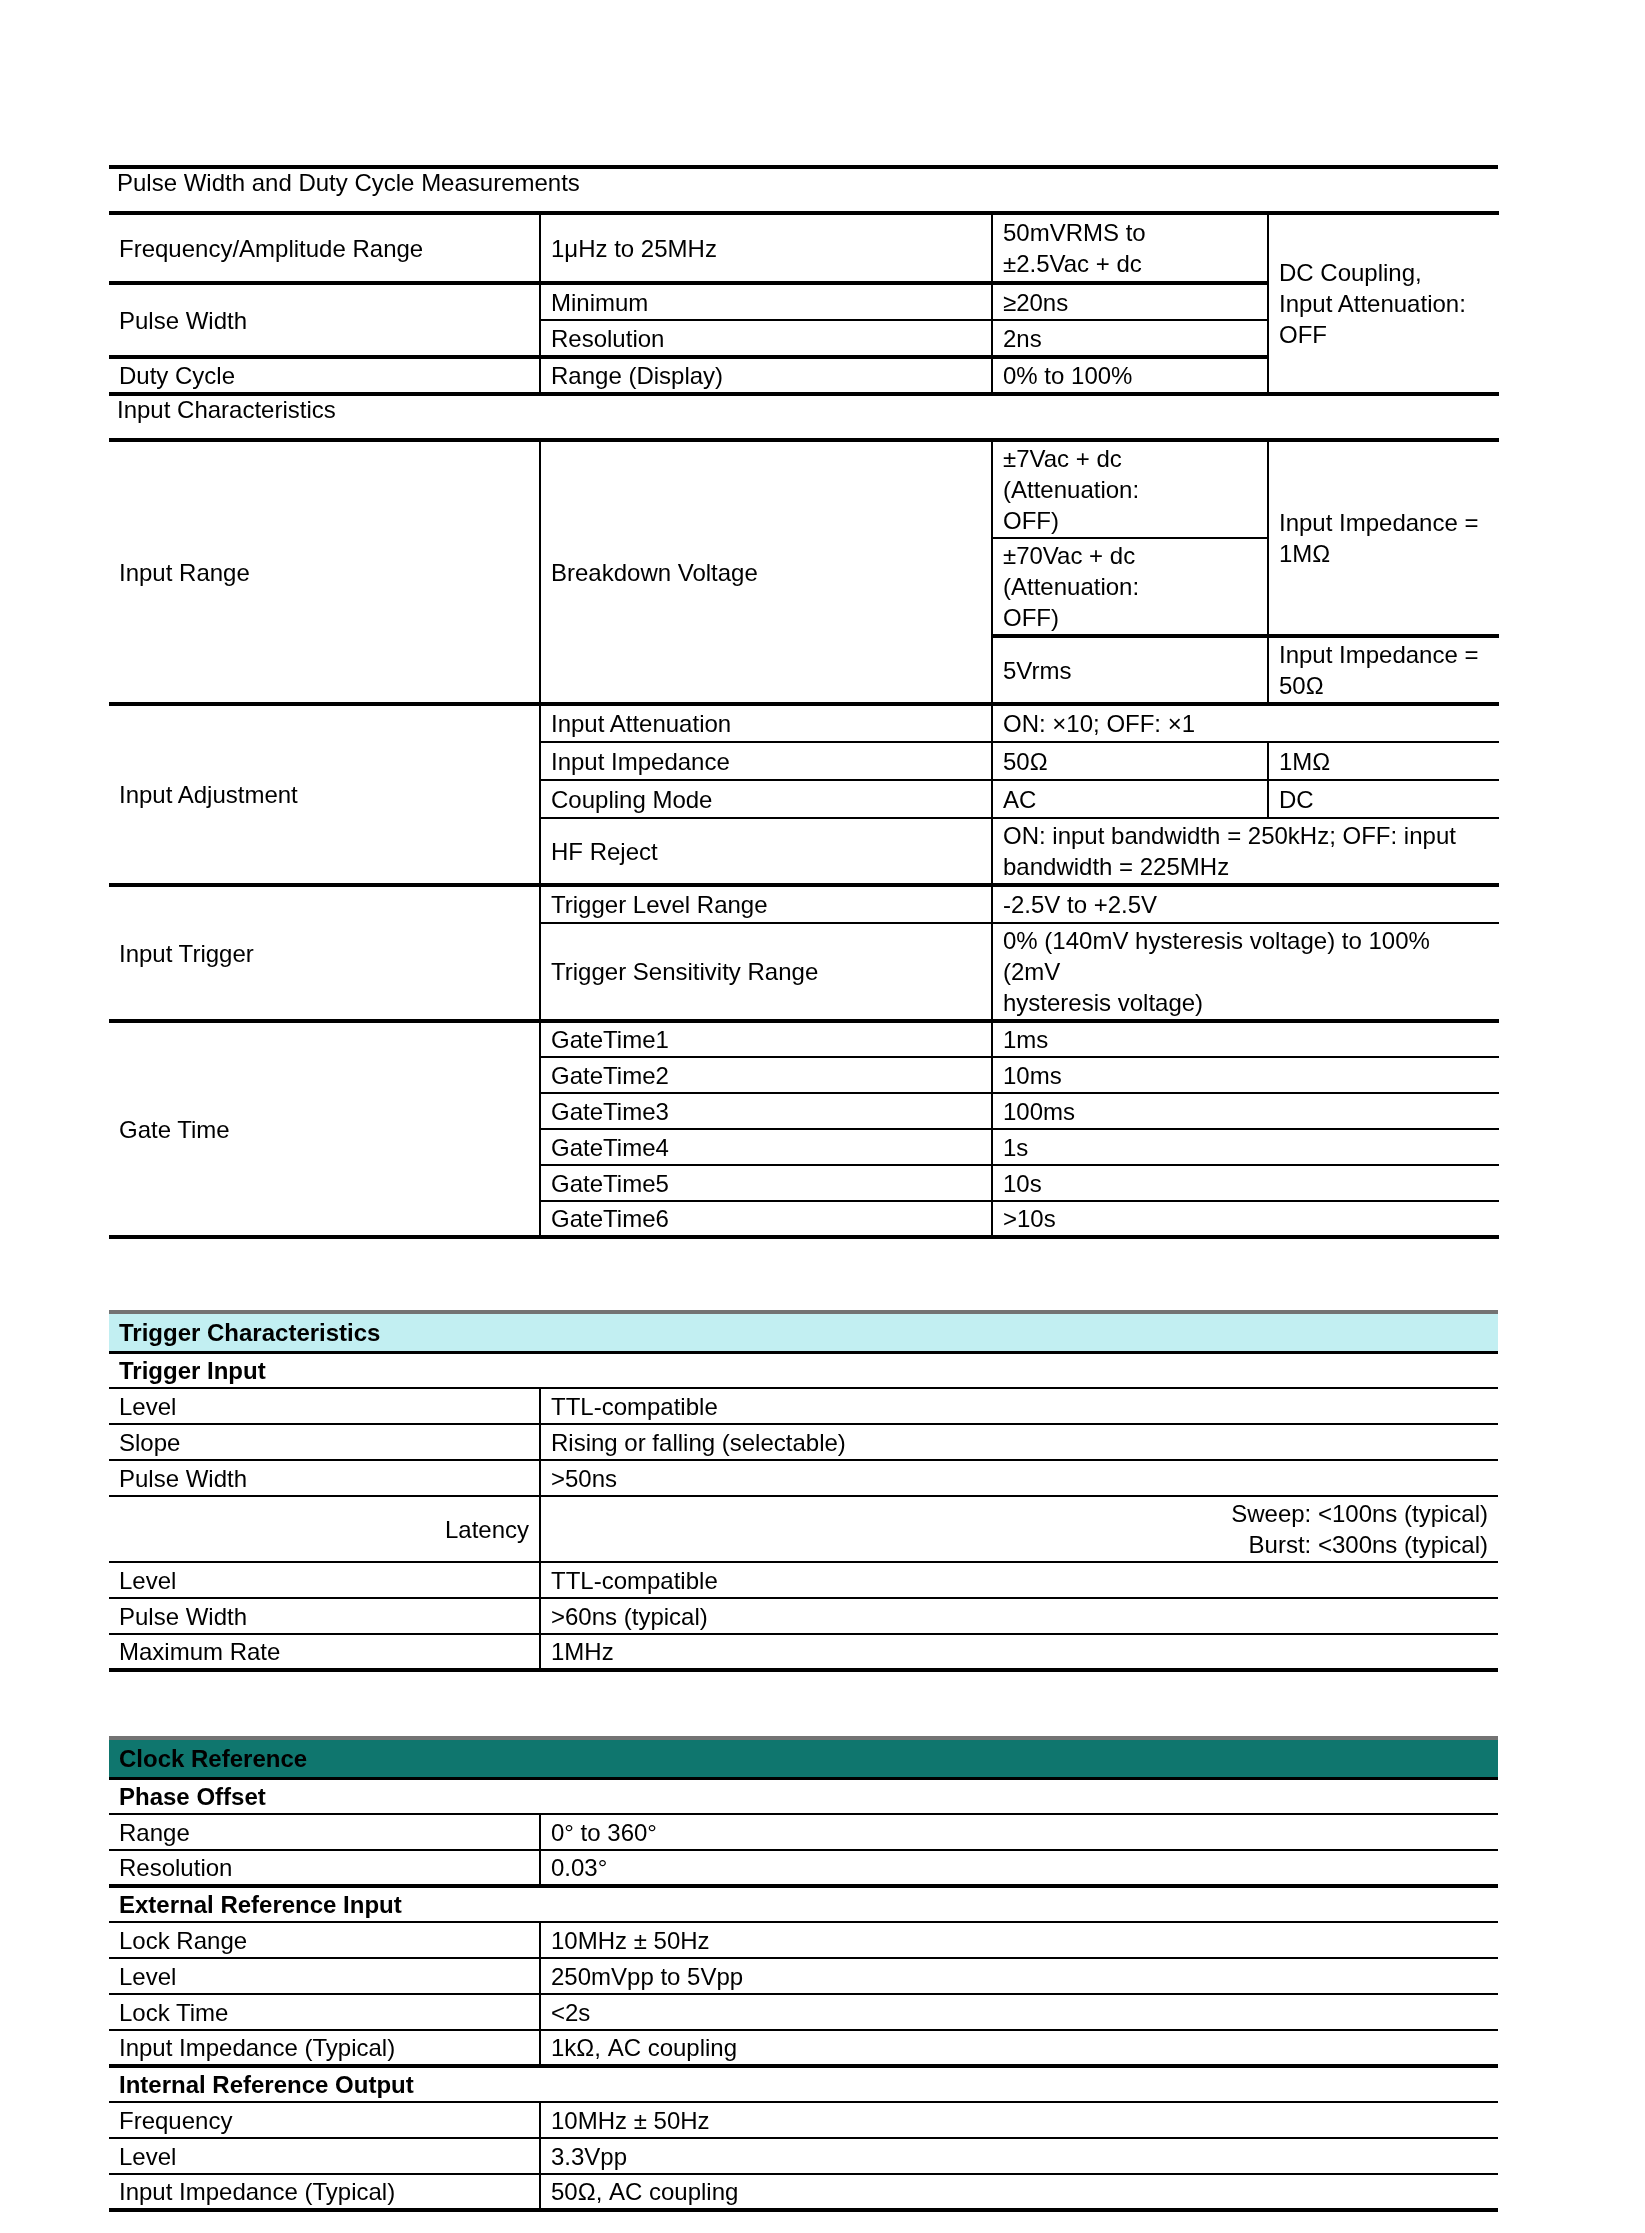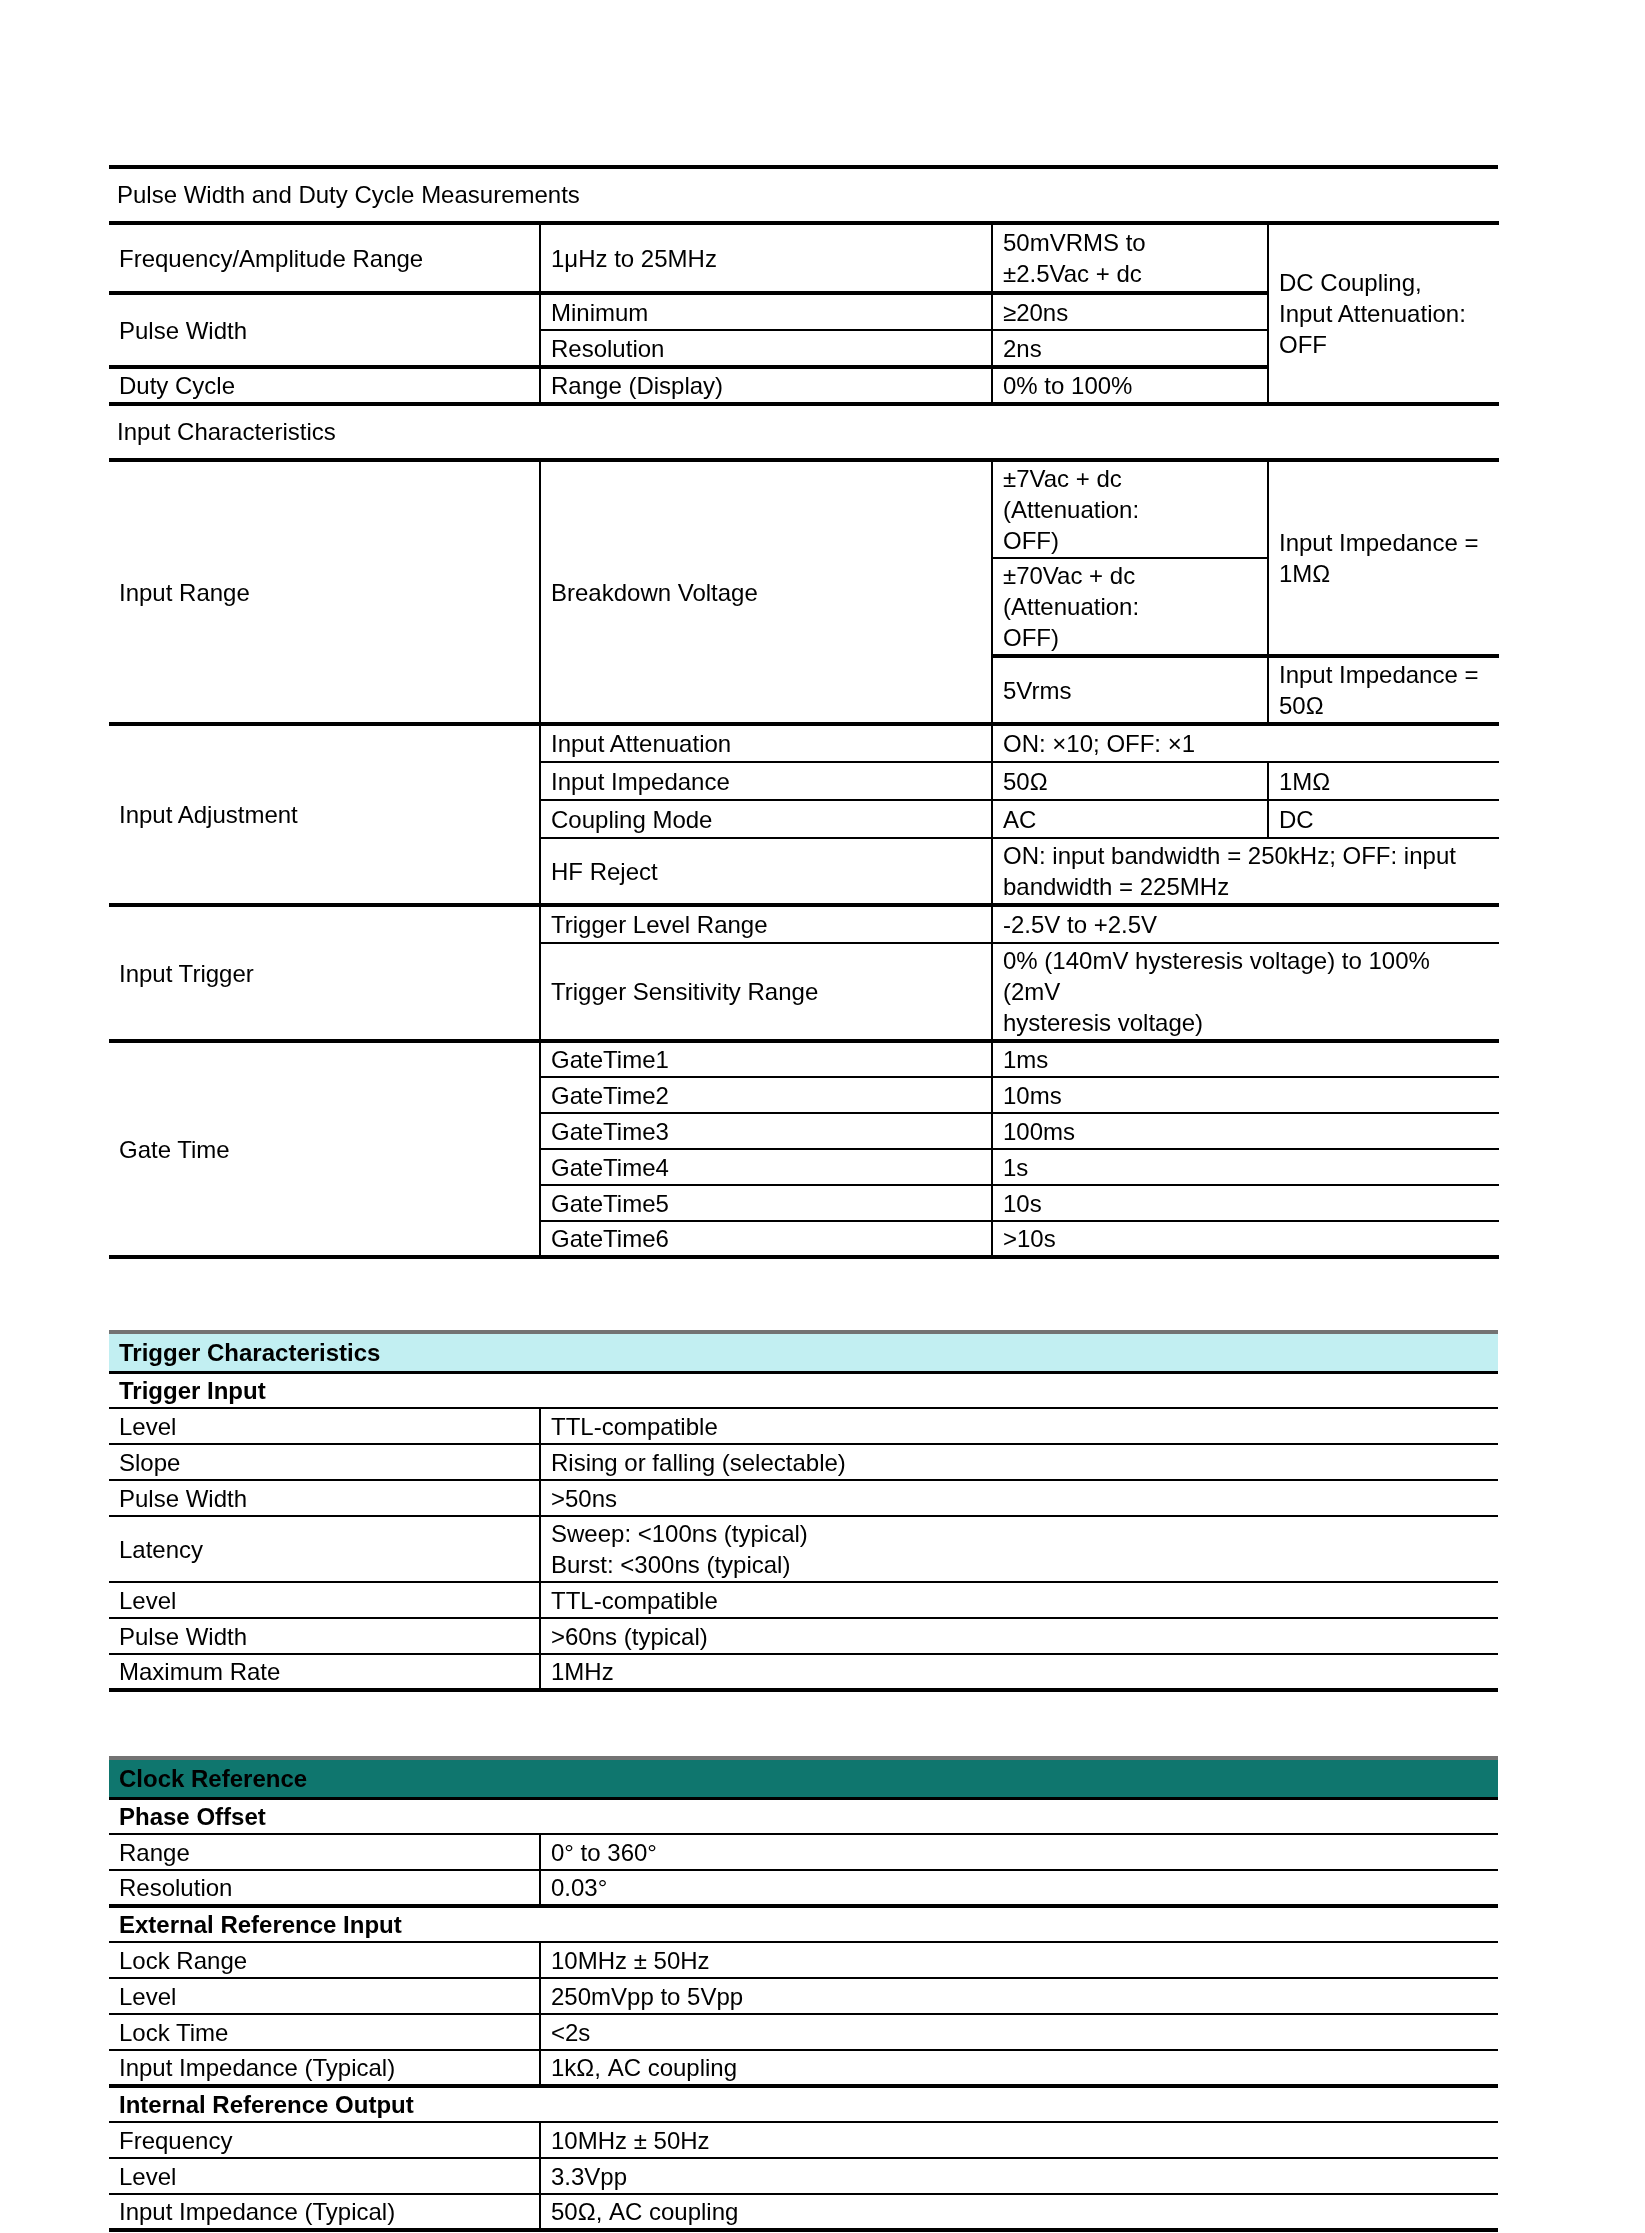--- a/index.html
+++ b/index.html
@@ -3,31 +3,31 @@
 <meta charset="utf-8">
 <style>
   html,body{margin:0;padding:0;background:#ffffff;}
   body{
     width:1646px;height:2234px;overflow:hidden;position:relative;
     font-family:"Liberation Sans","DejaVu Sans",sans-serif;
     font-size:24px;color:#000;
   }
   .content{position:absolute;left:109px;top:0;width:1389px;}
   .top-rule{margin-top:165px;height:0;border-top:4px solid #000;}
-  .doc-title{height:52px;display:flex;align-items:center;padding-left:8px;}
+  .doc-title{height:42px;display:flex;align-items:flex-start;padding-left:8px;}
   table.spec{border-collapse:collapse;width:1389px;table-layout:fixed;
     border-top:4px solid #000;border-bottom:4px solid #000;}
   td{border:2px solid #000;padding:1px 10px;vertical-align:middle;
     white-space:pre-line;line-height:31px;overflow:hidden;}
   td.noL{border-left:none;}
   td.noR{border-right:none;}
   tr.gsep>td{border-top:4px solid #000;}
   
   tr.h36{height:36px;} tr.h37{height:37px;} tr.h38{height:38px;}
-  tr.h40{height:40px;} tr.h62{height:62px;} tr.h64{height:64px;}
+  tr.h40{height:40px;} tr.h62{height:62px;text-align:right;} tr.h64{height:64px;}
   tr.h66{height:66px;} tr.h70{height:70px;}
   
   tr.band>td{font-weight:bold;border-left:none;border-right:none;
     border-top:4px solid #737373;border-bottom:3px solid #000;}
   tr.subhead>td{font-weight:bold;border-left:none;border-right:none;}
   .gap71{margin-top:71px;} .gap64{margin-top:64px;}
 </style>
 </head>
 <body>
 

